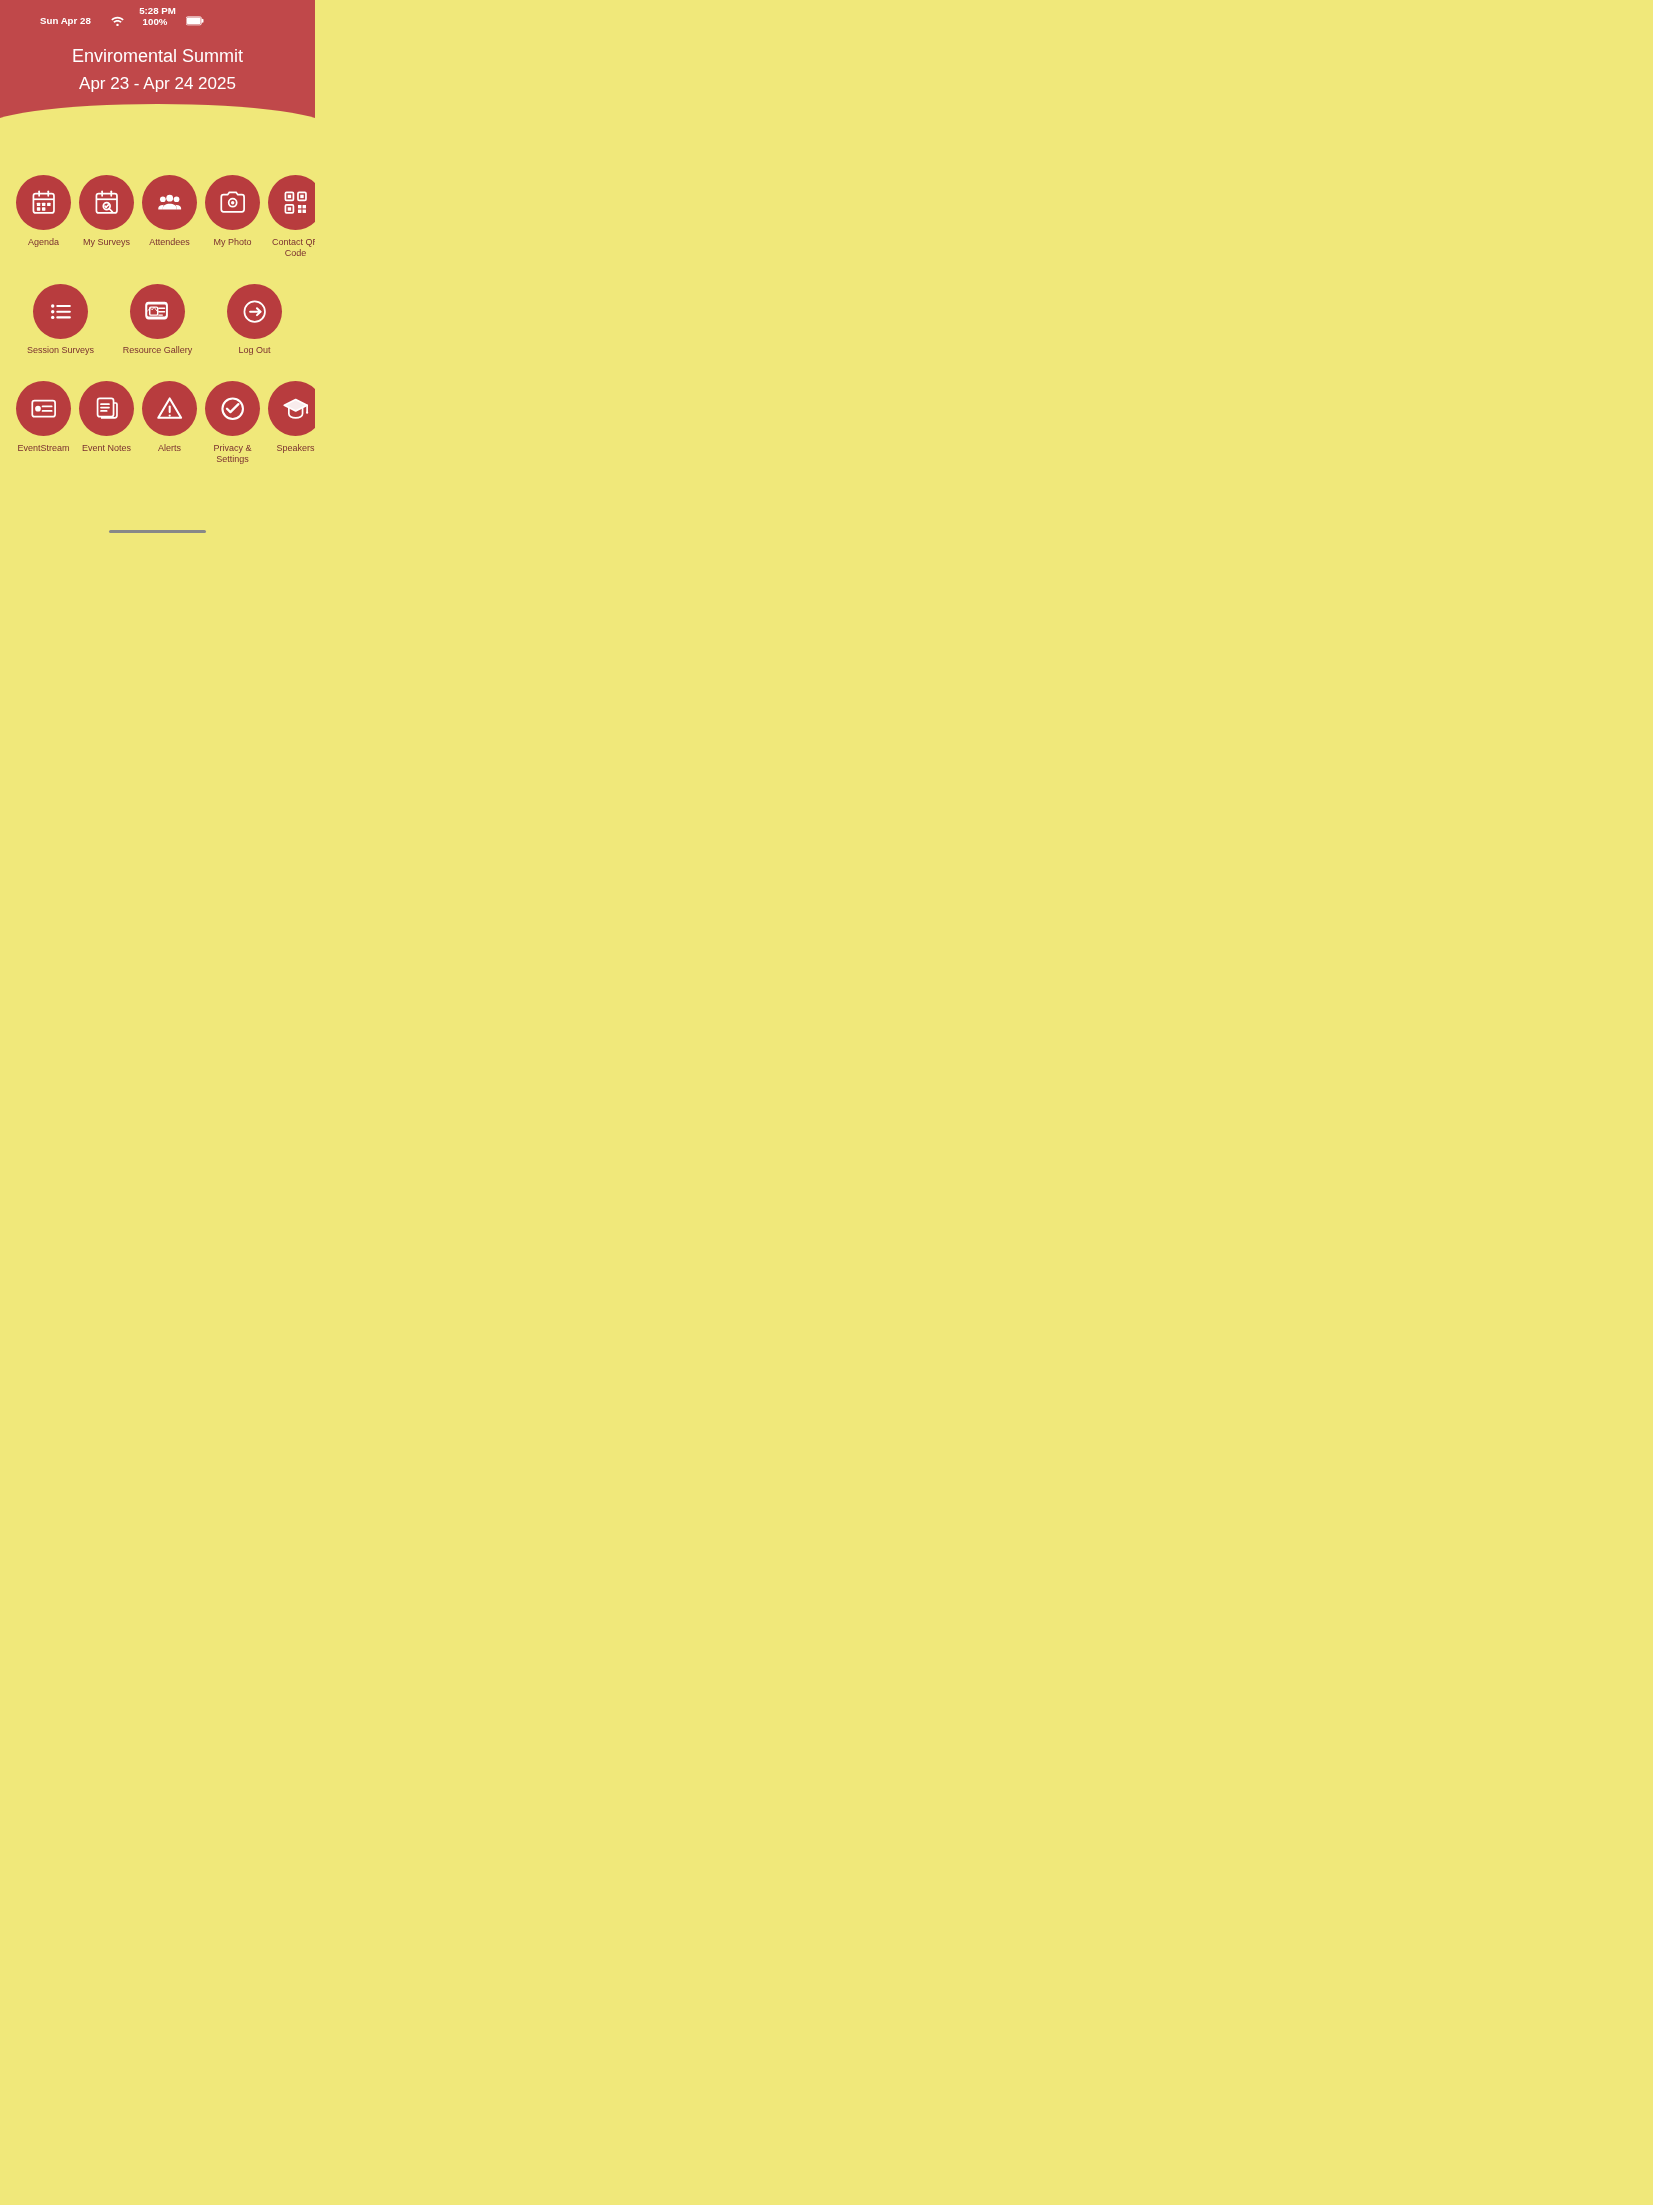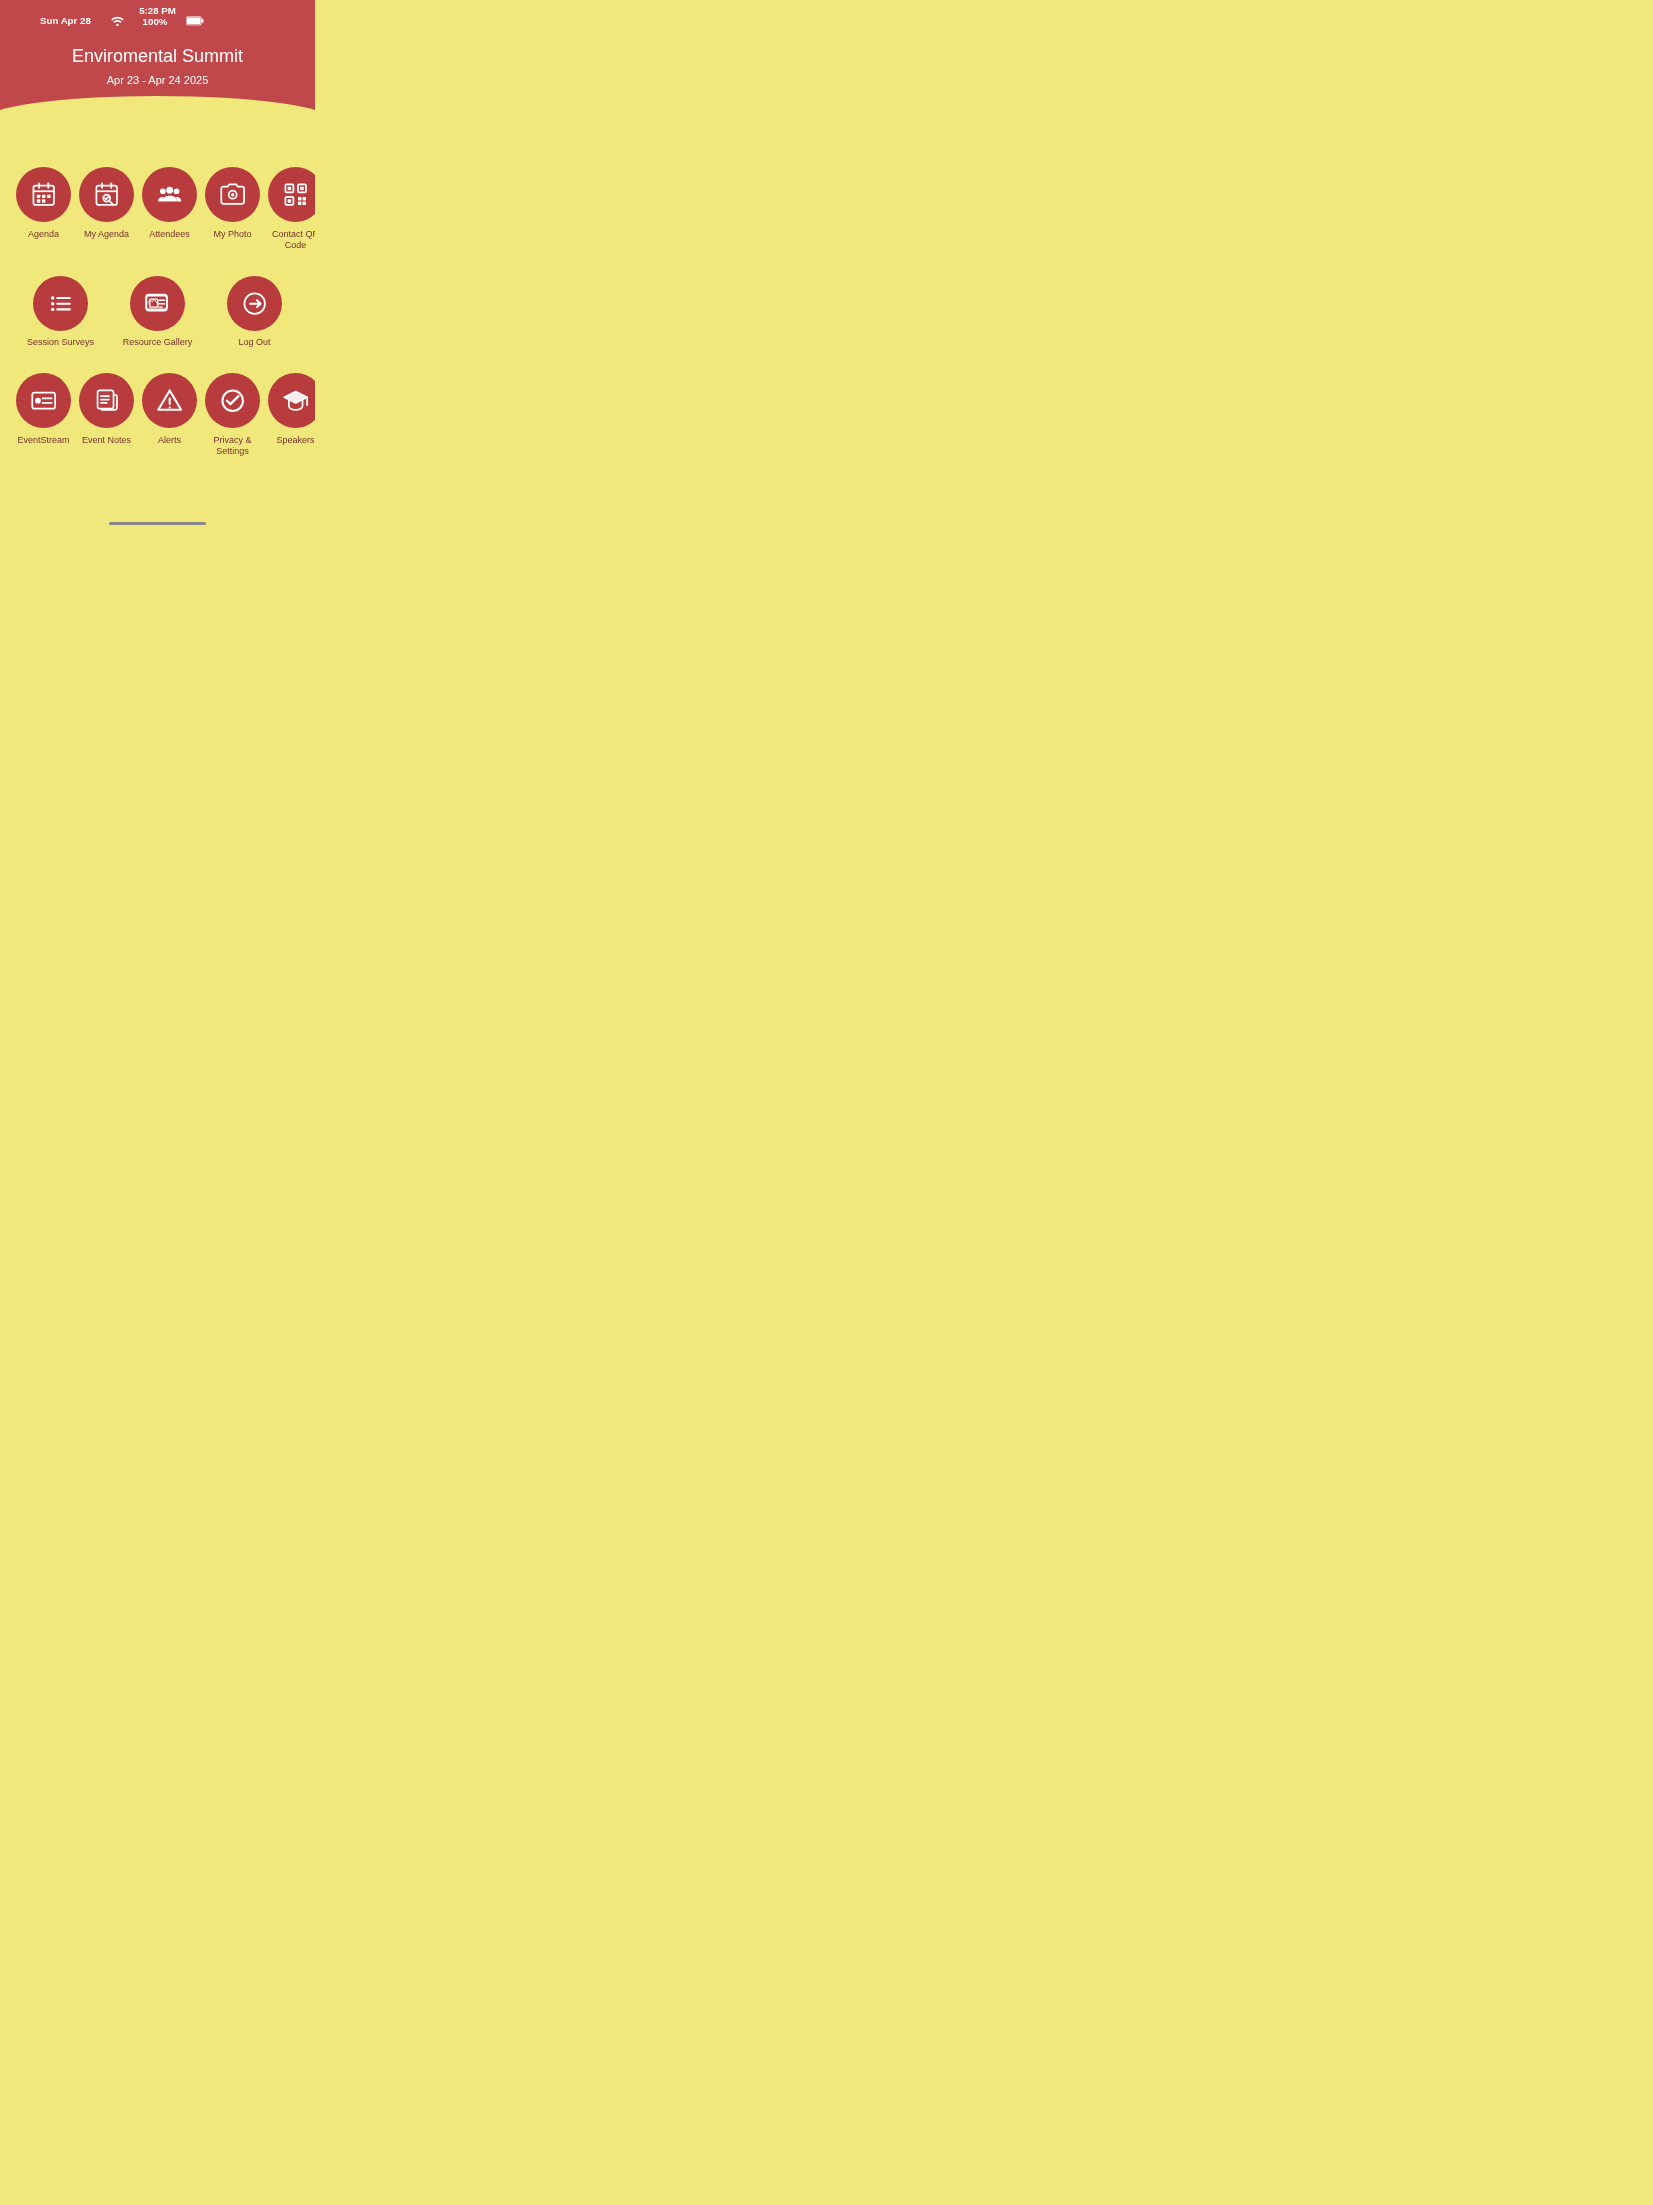--- a/index.html
+++ b/index.html
@@ -53,21 +53,21 @@
       border-top-right-radius: 50%;
     }
     .header-title {
       color: white;
       font-size: 18px;
       font-weight: 400;
       margin-bottom: 7px;
     }
     .header-date {
       color: white;
-      font-size: 11px;
+      font-size: 17px;
       font-weight: 300;
     }
 
     
     .main-content {
       background-color: #f0e87a;
       padding: 24px 16px 32px 16px;
     }
 
     
@@ -185,21 +185,21 @@
           <rect x="3" y="4" width="18" height="17" rx="2" fill="none" stroke="white" stroke-width="1.5"></rect>
           <line x1="16" y1="2" x2="16" y2="6" stroke="white" stroke-width="1.5" stroke-linecap="round"></line>
           <line x1="8" y1="2" x2="8" y2="6" stroke="white" stroke-width="1.5" stroke-linecap="round"></line>
           <line x1="3" y1="9" x2="21" y2="9" stroke="white" stroke-width="1.5"></line>
           <circle cx="12" cy="15" r="3" fill="none" stroke="white" stroke-width="1.5"></circle>
           <line x1="14.1" y1="17.1" x2="17" y2="20" stroke="white" stroke-width="1.5" stroke-linecap="round"></line>
           <line x1="10.5" y1="15" x2="11.5" y2="16" stroke="white" stroke-width="1.5" stroke-linecap="round"></line>
           <line x1="11.5" y1="16" x2="13.5" y2="14" stroke="white" stroke-width="1.5" stroke-linecap="round"></line>
         </svg>
       </div>
-      <span class="icon-label">My Agenda</span>
+      <span class="icon-label">My Surveys</span>
     </div>
 
     <div class="icon-item">
       <div class="icon-circle">
         <svg viewBox="0 0 24 24">
           <circle cx="12" cy="8" r="3" fill="white"></circle>
           <circle cx="6" cy="9" r="2.5" fill="white"></circle>
           <circle cx="18" cy="9" r="2.5" fill="white"></circle>
           <path d="M12 13c-3.5 0-6 1.5-6 3.5V18h12v-1.5c0-2-2.5-3.5-6-3.5z" fill="white"></path>
           <path d="M6 14c-2.5 0-4 1.2-4 2.8V18h4v-1.5c0-1 .4-1.9 1-2.6A6 6 0 006 14z" fill="white"></path>

